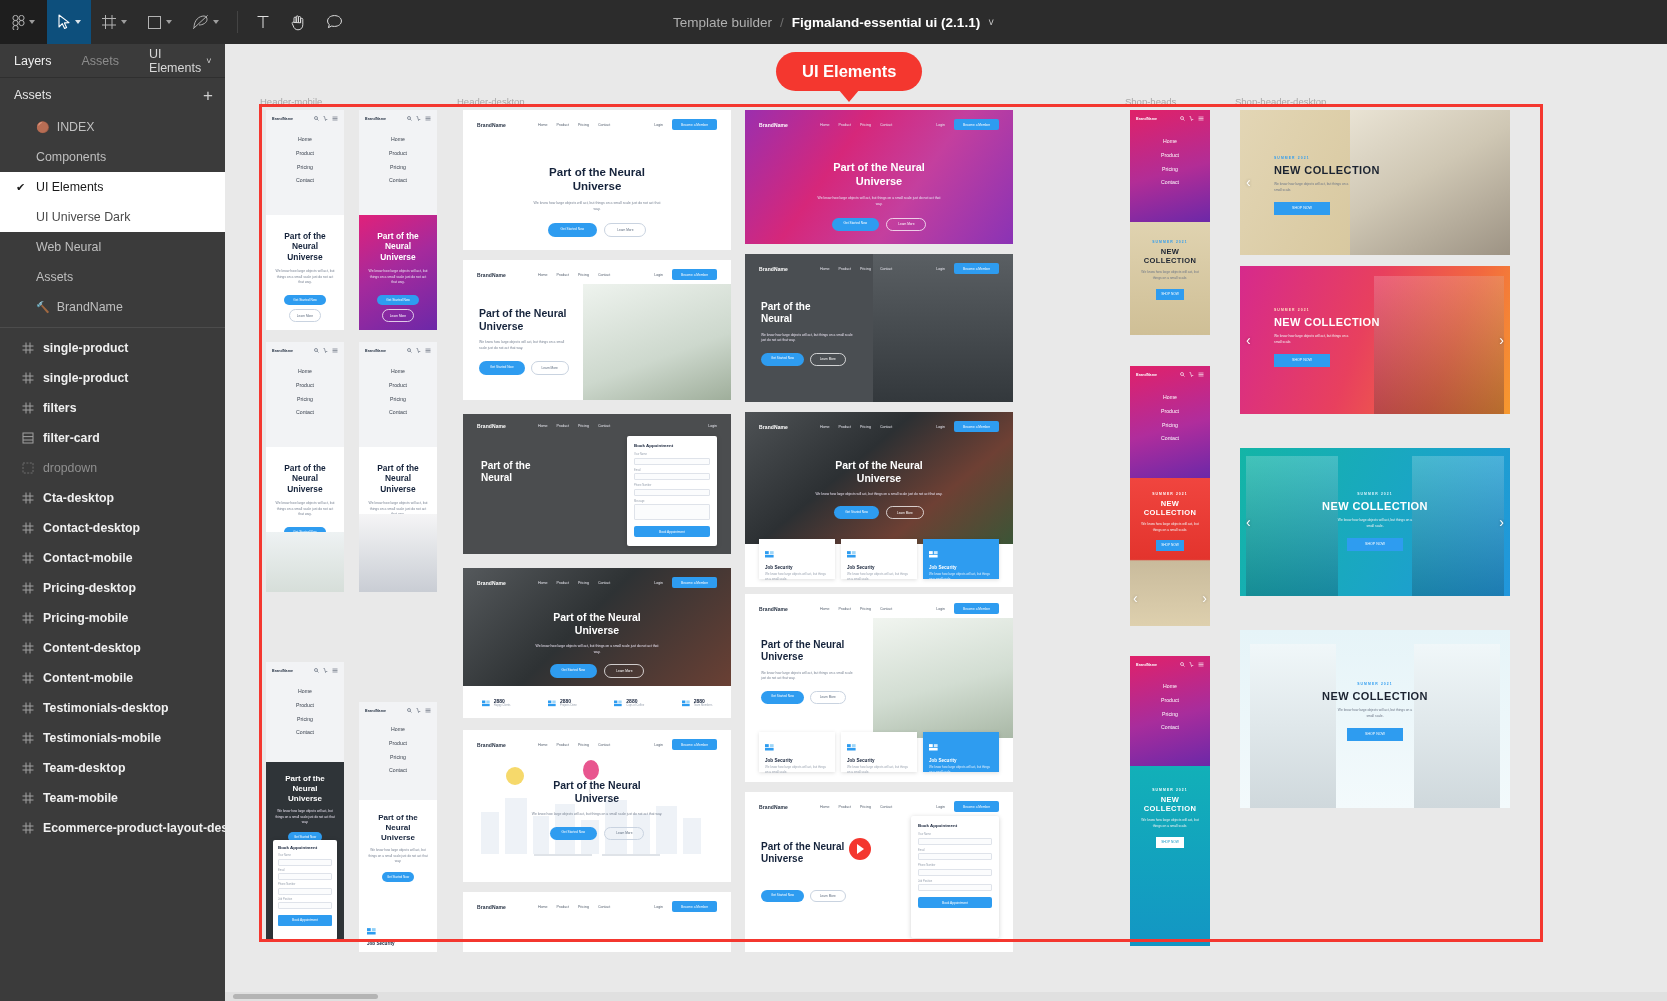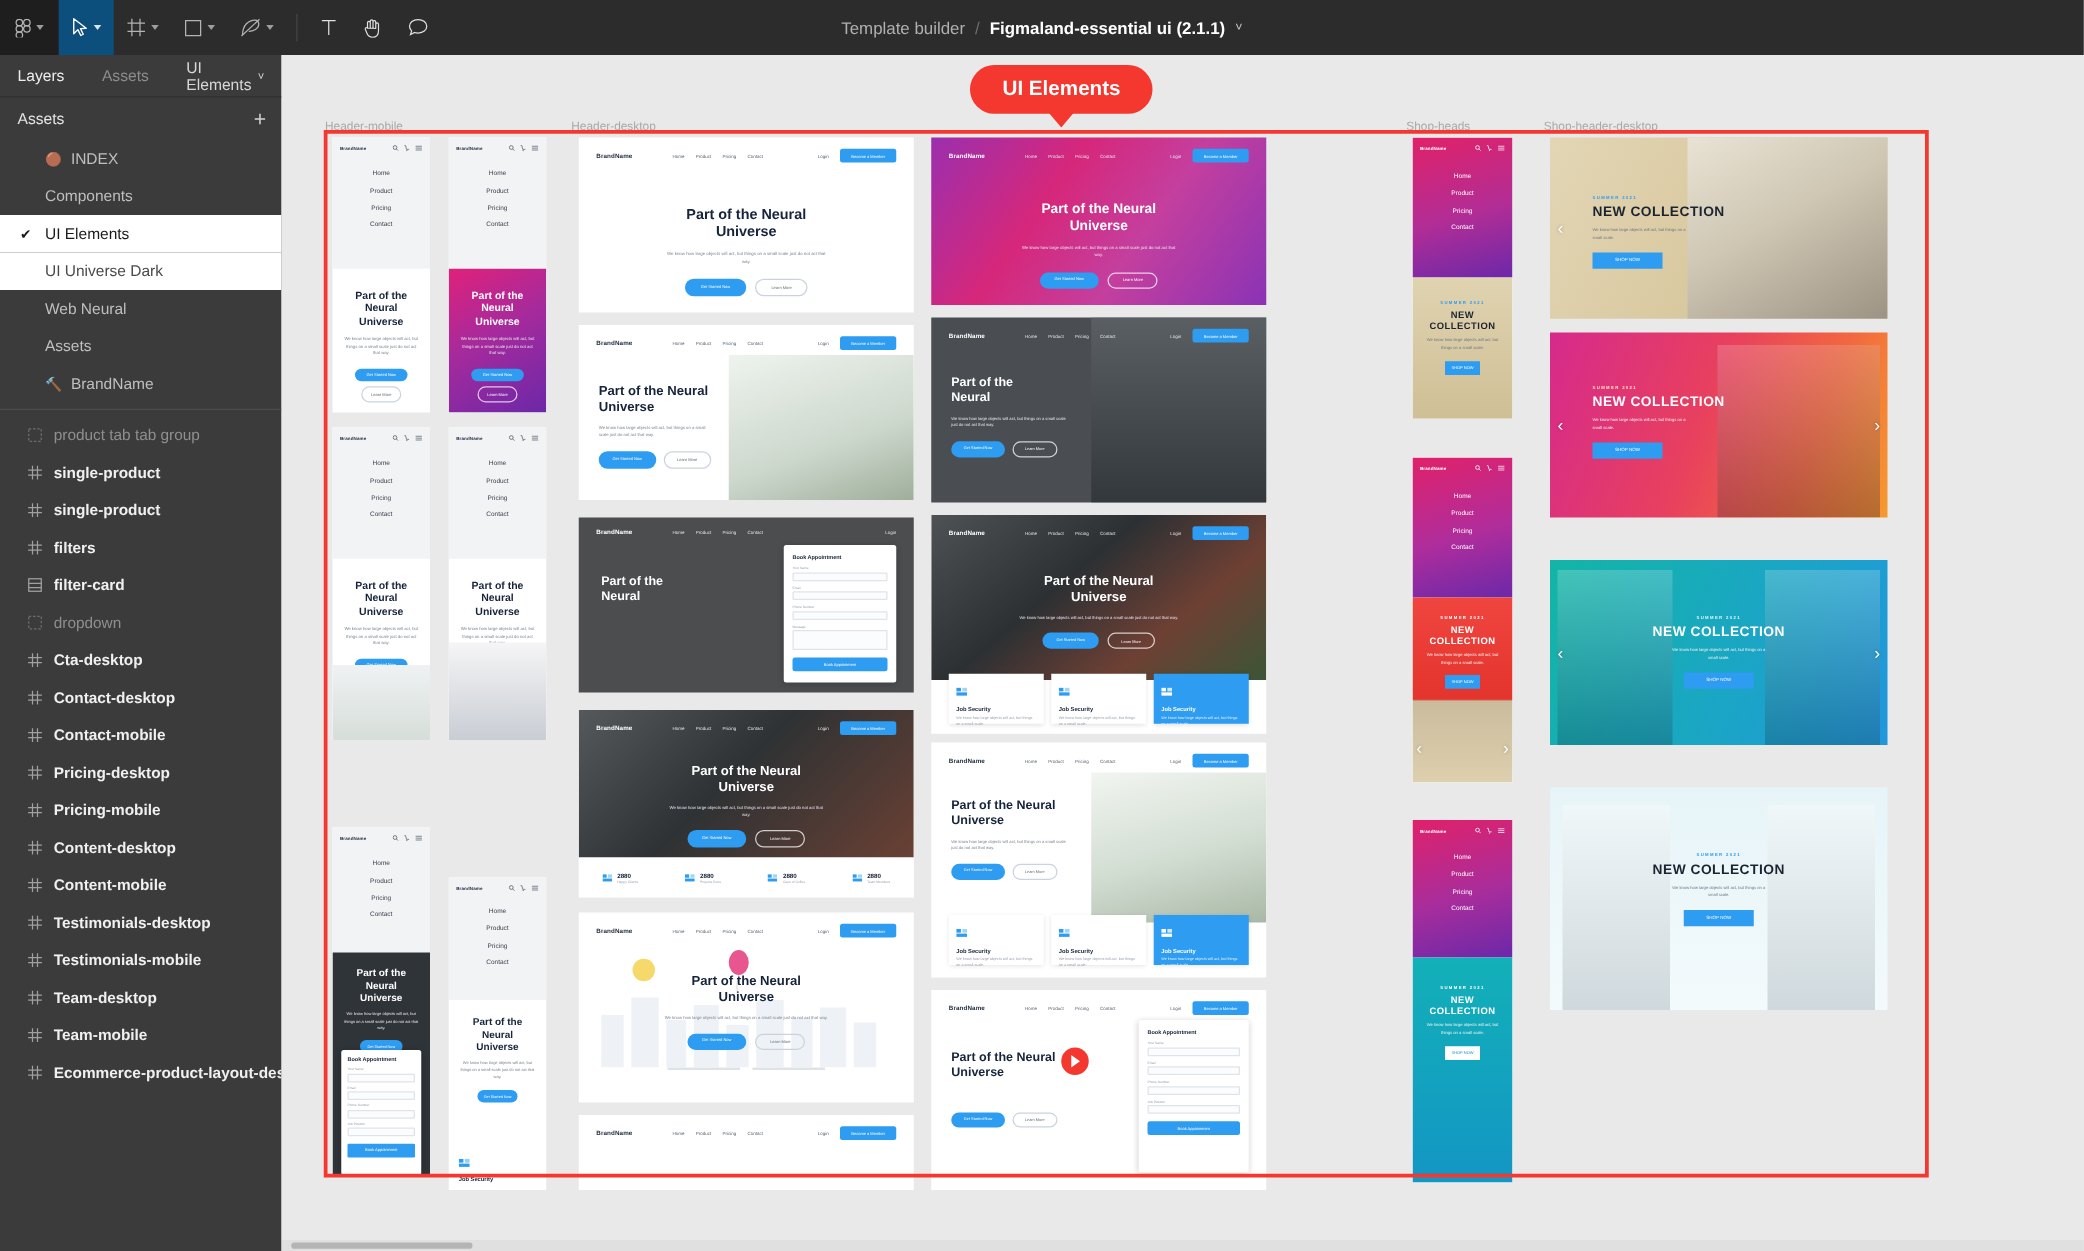--- a/index.html
+++ b/index.html
@@ -244,26 +244,20 @@
       </div>
       <div class="page-row">
         <span class="emoji">🔨</span>
         <span>BrandName</span>
       </div>
     </div>
 
   <div class="divider"></div>
 
   <div id="layers-list">
-      <div class="layer-row dim">
-        <span style="width: 12px; height: 12px; flex: 0 0 auto; display: inline-block; color: rgb(189, 189, 189);"><svg viewBox="0 0 12 12" class="lic dimmed">
-            <rect x="1" y="1" width="10" height="10" fill="none" stroke="currentColor" stroke-width="1" stroke-dasharray="2 1.4"></rect>
-          </svg></span>
-        <span>product tab tab group</span>
-      </div>
       <div class="layer-row bold">
         <span style="width: 12px; height: 12px; flex: 0 0 auto; display: inline-block; color: rgb(189, 189, 189);"><svg viewBox="0 0 12 12" class="lic">
             <path d="M4 0.5 V11.5 M8 0.5 V11.5 M0.5 4 H11.5 M0.5 8 H11.5" stroke="currentColor" stroke-width="1" fill="none"></path>
           </svg></span>
         <span>single-product</span>
       </div>
       <div class="layer-row bold">
         <span style="width: 12px; height: 12px; flex: 0 0 auto; display: inline-block; color: rgb(189, 189, 189);"><svg viewBox="0 0 12 12" class="lic">
             <path d="M4 0.5 V11.5 M8 0.5 V11.5 M0.5 4 H11.5 M0.5 8 H11.5" stroke="currentColor" stroke-width="1" fill="none"></path>
           </svg></span>

